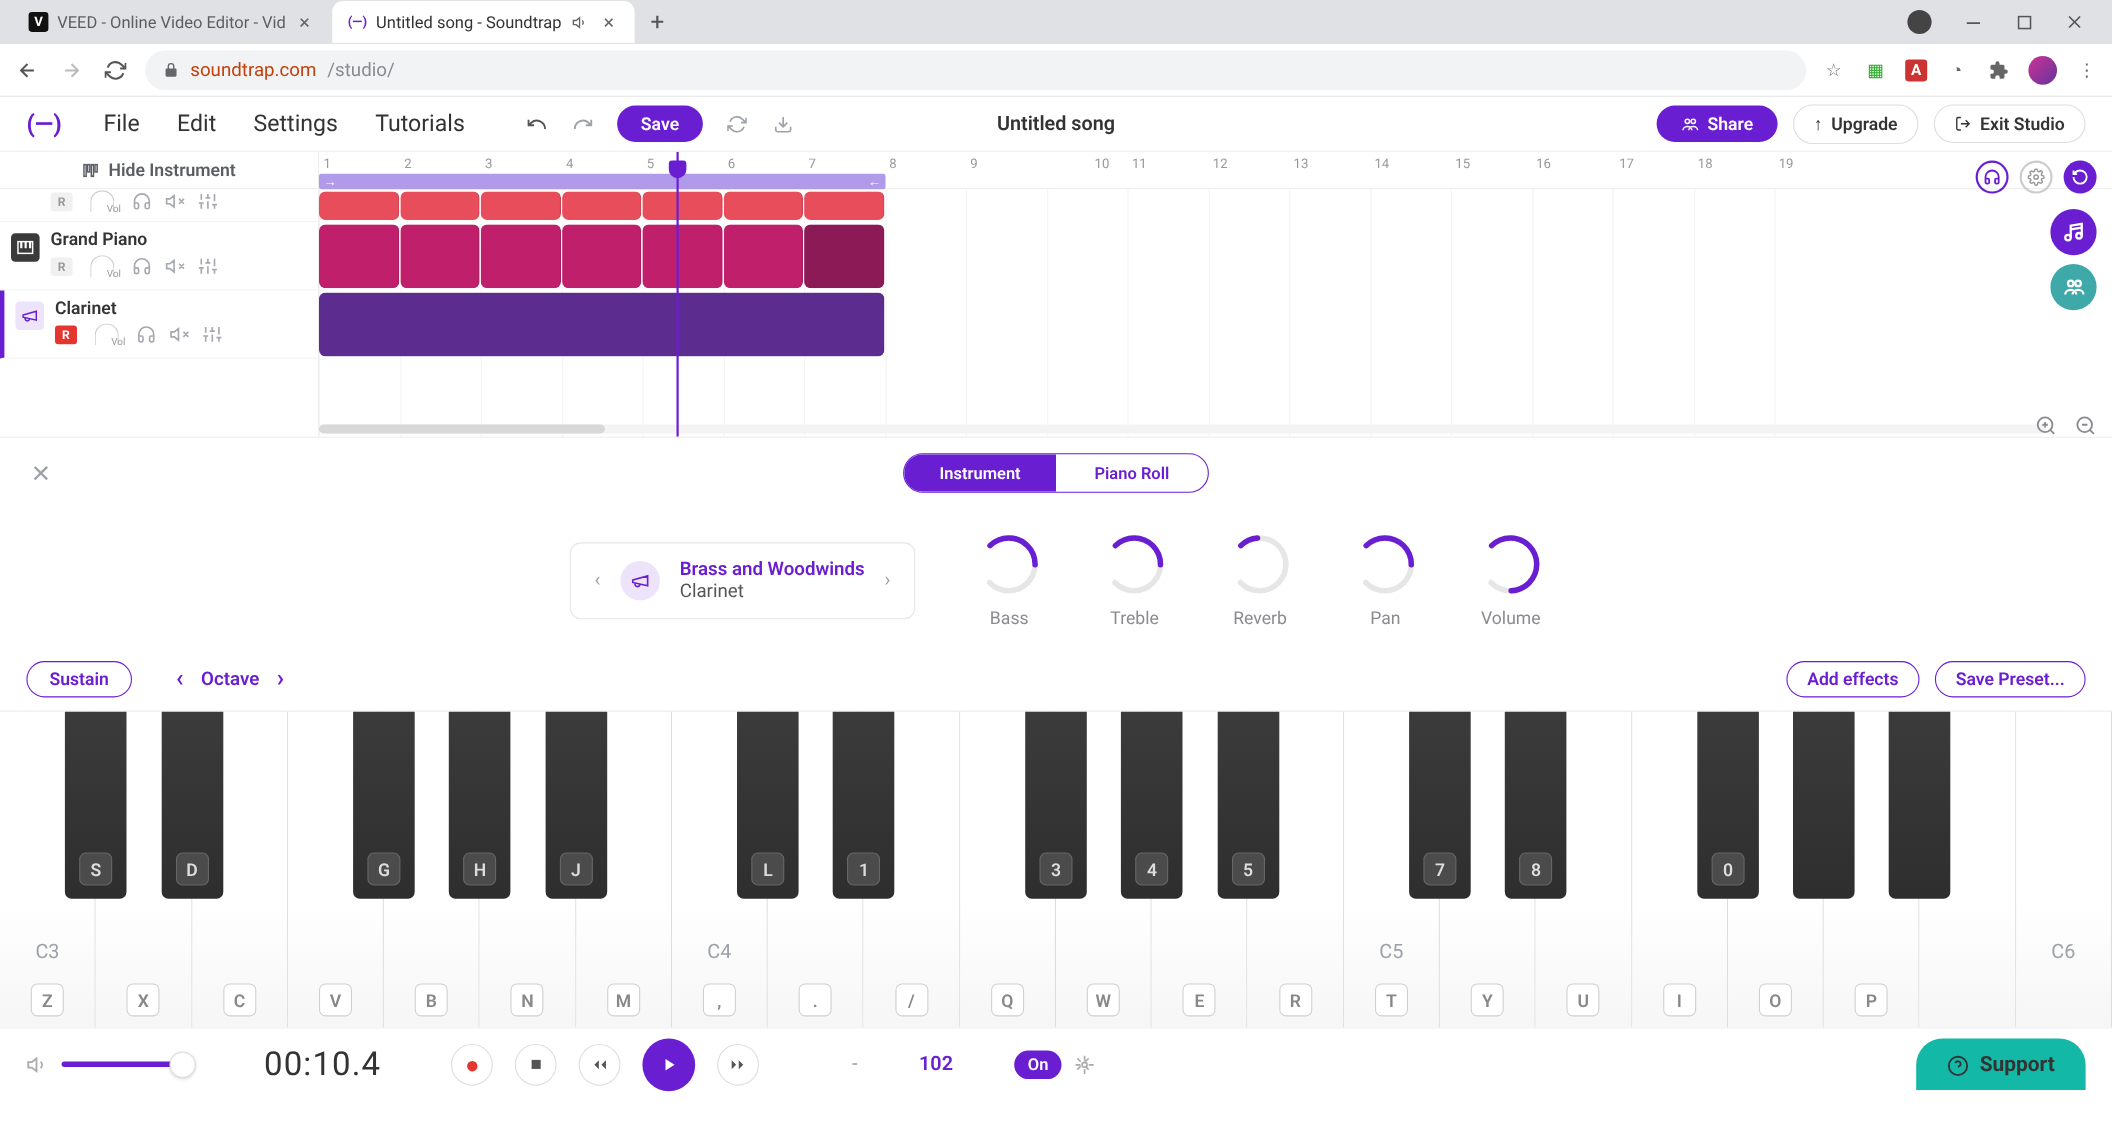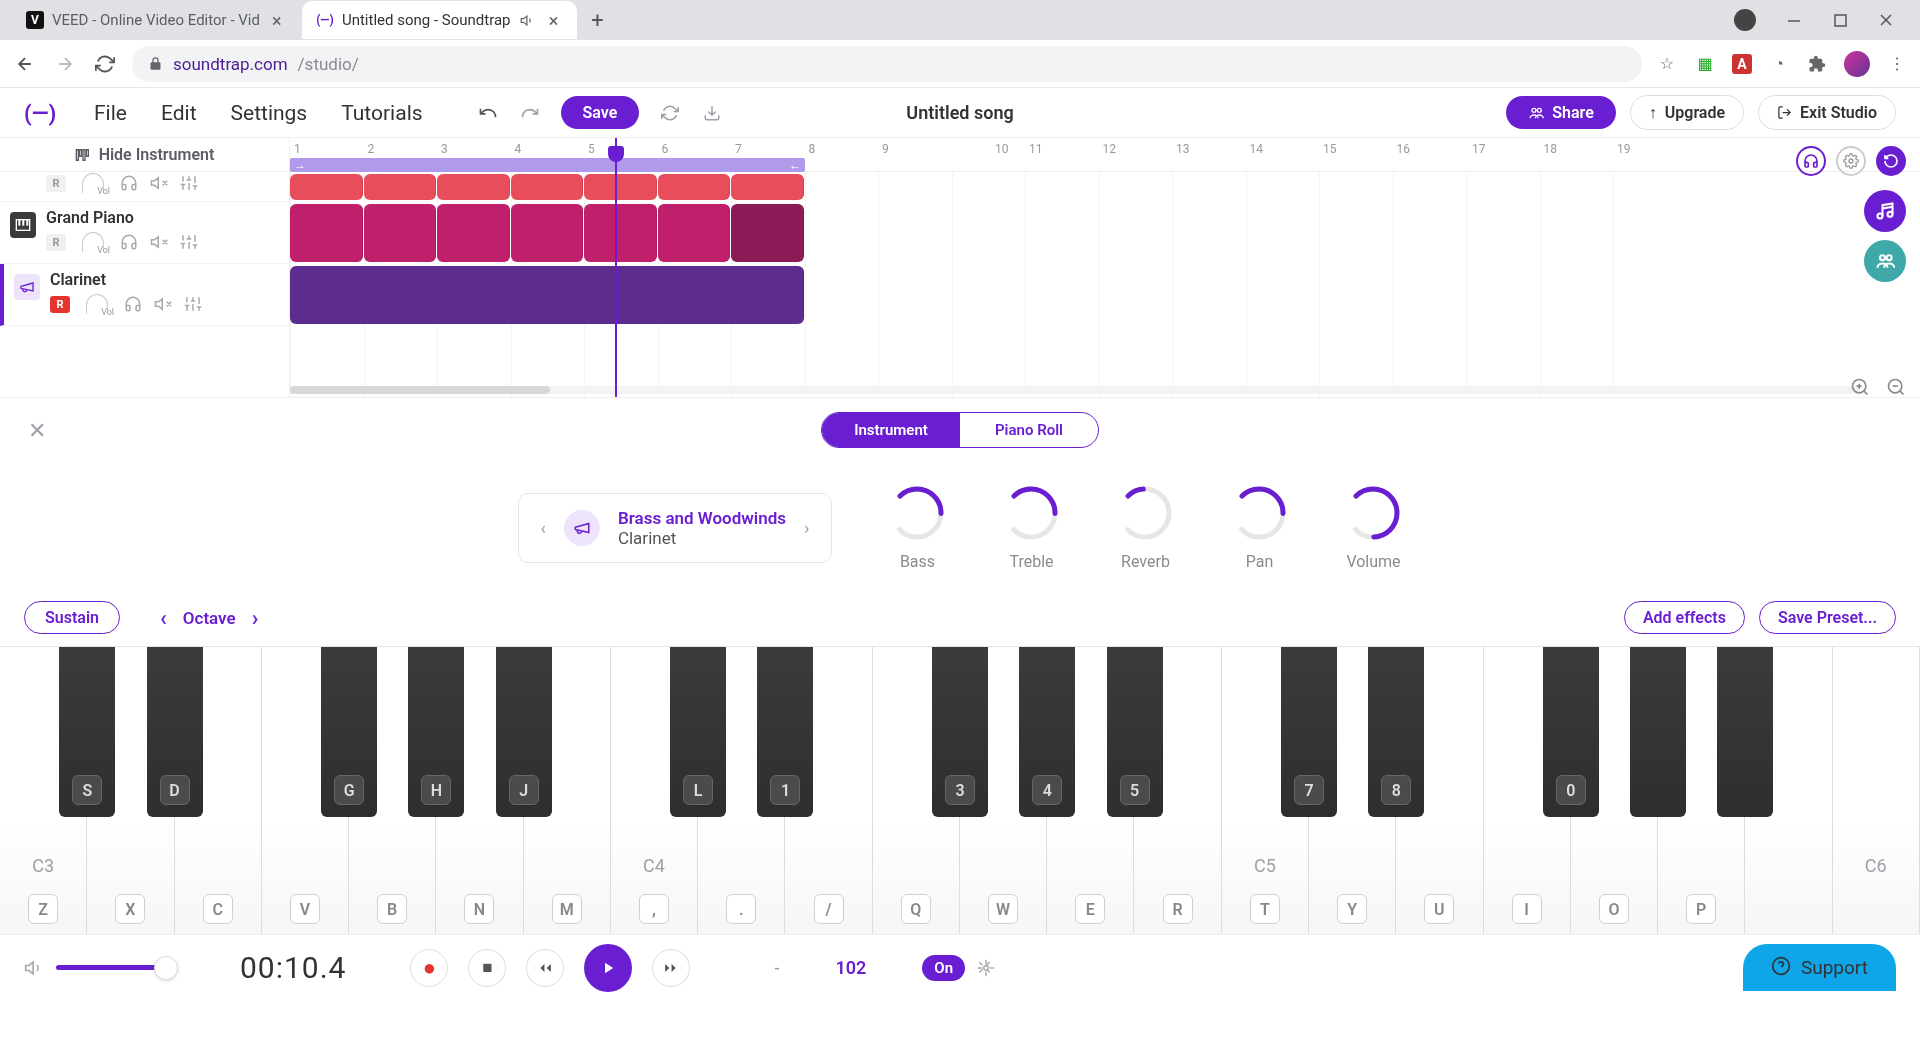--- a/index.html
+++ b/index.html
@@ -16,21 +16,21 @@
 .tab .tab-audio { width: 18px; height: 18px; display: flex; align-items: center; justify-content: center; color: #666; }
 .newtab { width: 38px; height: 38px; display: flex; align-items: center; justify-content: center; color: #555; font-size: 22px; }
 .window-controls { margin-left: auto; display: flex; gap: 30px; padding-right: 14px; color: #555; align-items: center; }
 .window-controls .wc { width: 16px; height: 16px; display: flex; align-items: center; justify-content: center; }
 .incognito { width: 22px; height: 22px; border-radius: 50%; background: #444; }
 .addr-bar { height: 48px; background: #fff; display: flex; align-items: center; padding: 0 12px; gap: 14px; border-bottom: 1px solid #e6e6e6; }
 .nav-btn { width: 26px; height: 26px; display: flex; align-items: center; justify-content: center; color: #555; font-size: 20px; }
 .nav-btn.disabled { color: #bbb; }
 .addr-input { flex: 1; height: 36px; background: #f1f3f4; border-radius: 20px; display: flex; align-items: center; padding: 0 16px; gap: 10px; color: #333; font-size: 17px; }
 .addr-input .lock { color: #646669; }
-.addr-input .domain { color: #4c1d95; }
+.addr-input .domain { color: #c2410c; }
 .addr-input .path { color: #8a8b8f; }
 .addr-right { display: flex; gap: 16px; align-items: center; }
 .addr-right .ic { width: 22px; height: 22px; display: flex; align-items: center; justify-content: center; color: #666; }
 .avatar { width: 26px; height: 26px; border-radius: 50%; background: linear-gradient(135deg,#c39,#639); }
 
 
 .app-header { height: 50px; display: flex; align-items: center; padding: 0 24px; gap: 34px; border-bottom: 1px solid #eee; }
 .logo { width: 36px; height: 24px; color: #6a1ed1; font-weight: bold; font-size: 22px; }
 .menus { display: flex; gap: 34px; }
 .menu-item { color: #333; font-size: 21px; cursor: pointer; }
@@ -127,21 +127,21 @@
 .time-display { font-size: 30px; color: #333; font-weight: 400; margin-left: 40px; letter-spacing: 1px; }
 .tp-btns { display: flex; gap: 20px; align-items: center; margin-left: 40px; }
 .tp-btn { width: 38px; height: 38px; border-radius: 50%; border: 1px solid #ddd; display: flex; align-items: center; justify-content: center; color: #555; font-size: 17px; }
 .tp-btn.rec { color: #e4362e; font-size: 22px; }
 .tp-btn.play { width: 48px; height: 48px; background: #6a1ed1; border: none; color: #fff; font-size: 20px; }
 .tp-info { display: flex; align-items: center; gap: 56px; margin-left: 60px; font-size: 18px; }
 .tp-info .key { color: #999; }
 .tp-info .bpm { color: #6a1ed1; font-weight: 600; }
 .metro { display: flex; align-items: center; gap: 12px; }
 .metro-pill { background: #6a1ed1; color: #fff; padding: 4px 12px; border-radius: 14px; font-size: 15px; font-weight: 600; }
-.support-btn { margin-left: auto; background: #0ea5e9; padding: 12px 28px; border-radius: 24px 24px 0 0; font-size: 19px; font-weight: 400; color: #333; display: flex; align-items: flex-start; gap: 10px; }
+.support-btn { margin-left: auto; background: #14b8a6; padding: 12px 28px; border-radius: 24px 24px 0 0; font-size: 19px; font-weight: 700; color: #333; display: flex; align-items: flex-end; gap: 10px; }
 
 svg { display: block; }
 </style>
 </head>
 <body>
 
 <div class="browser-chrome">
   <div class="tab-bar">
     <div class="tab">
       <span class="favicon" style="background:#111;color:#fff;font-weight:bold;border-radius:3px;">V</span>

